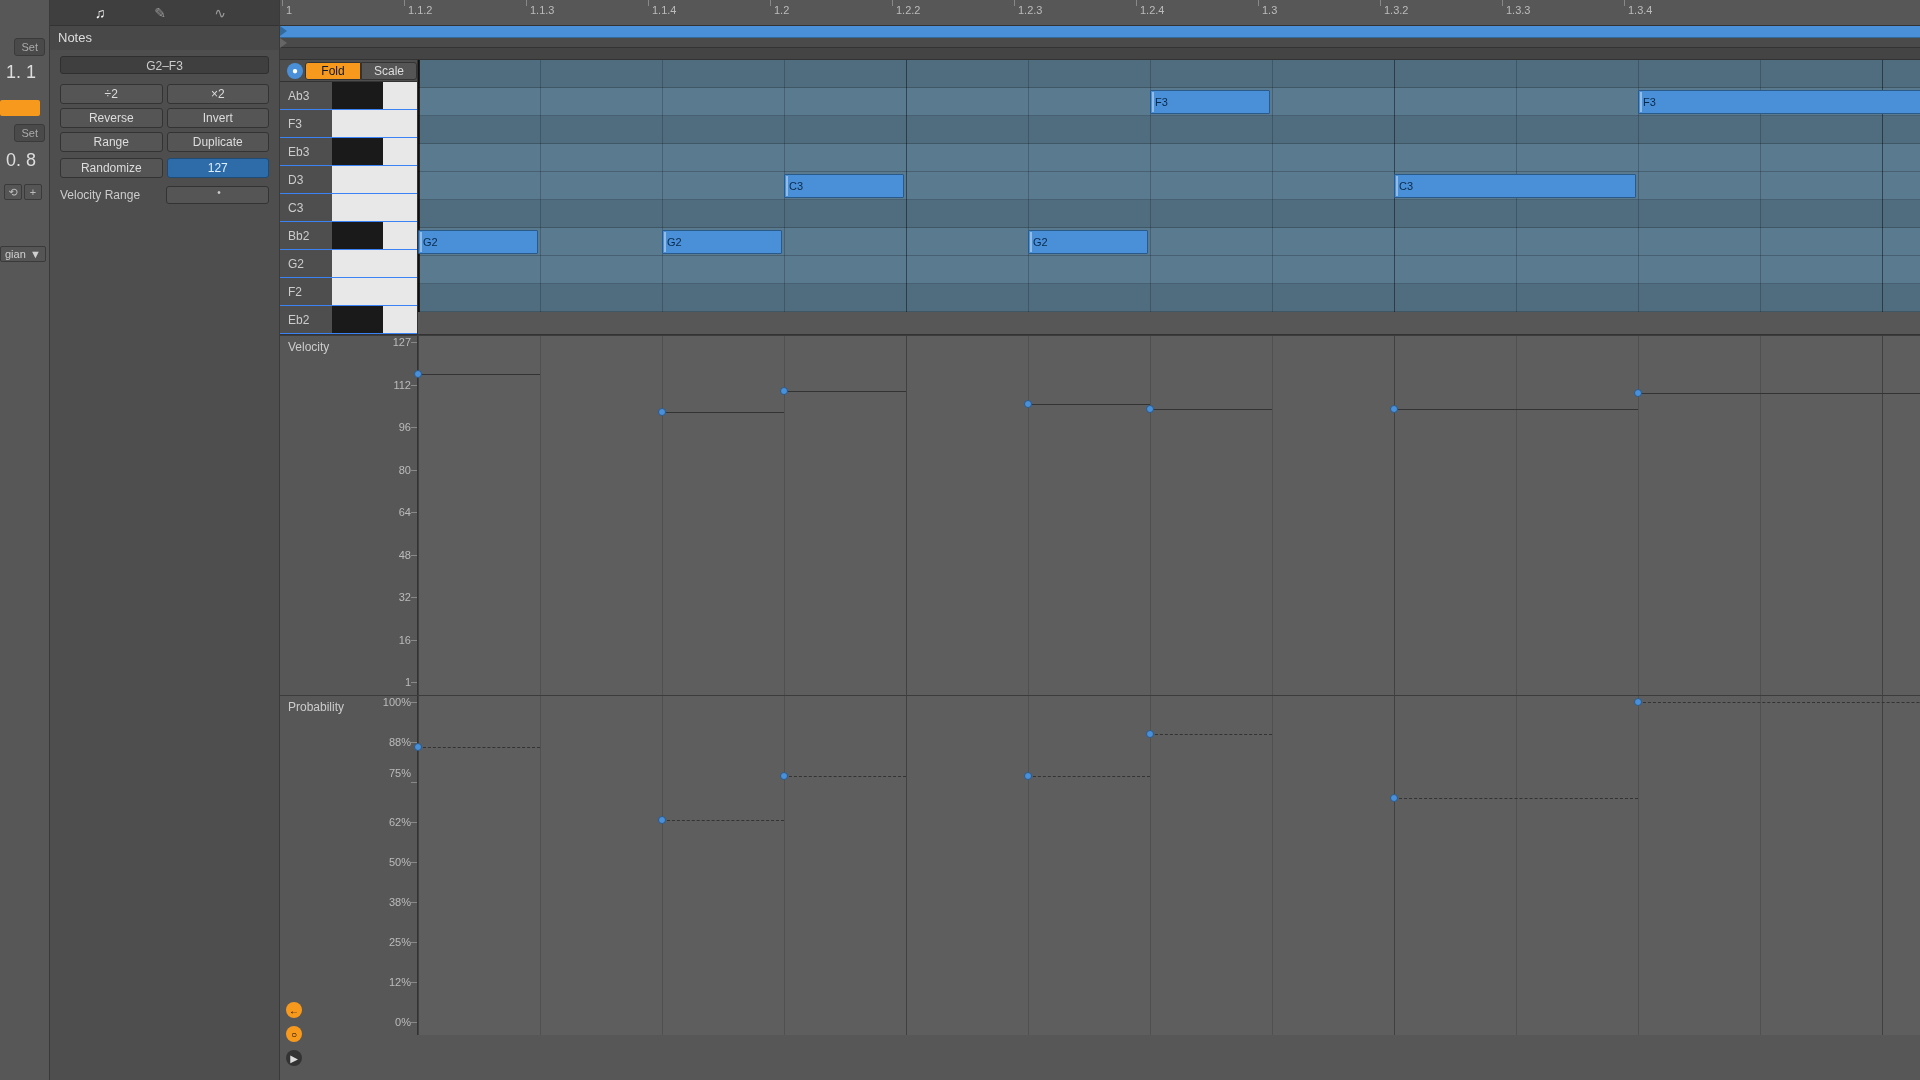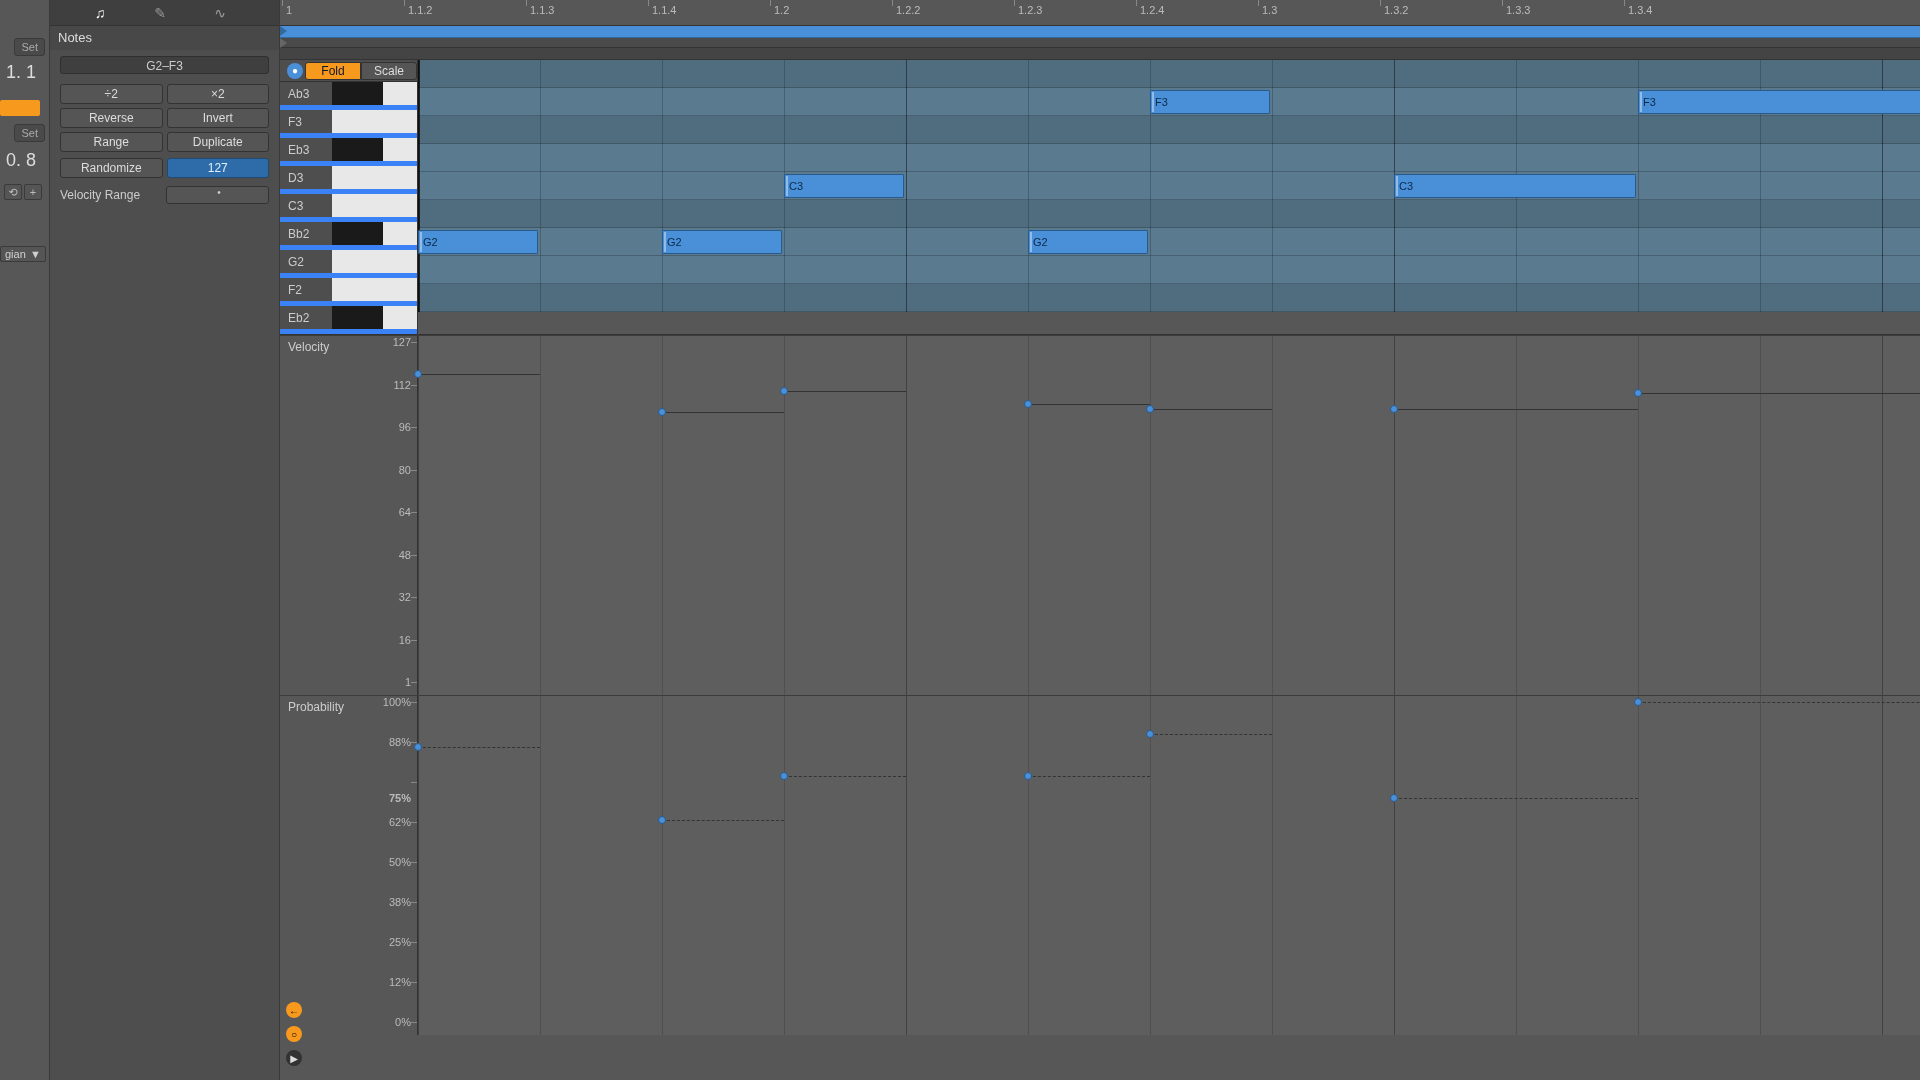--- a/index.html
+++ b/index.html
@@ -47,21 +47,21 @@
   
   .key-col-head { height: 22px; display:flex; align-items:center; justify-content:flex-end; gap:0; padding-right:0; border-bottom:1px solid #333;}
   .fold-btn { width: 56px; height: 18px; font-size: 12px; text-align:center; line-height:16px; border-radius:3px 0 0 3px; border:1px solid #333; cursor:pointer;}
   .fold-btn.active { background:#f7991d; color:#0f172a;}
   .scale-btn { width: 56px; height:18px; background:#555; font-size:12px; text-align:center; line-height:16px; border-radius:0 3px 3px 0; border:1px solid #333; cursor:pointer; color:#ddd;}
   .scale-indicator { width:16px; height:16px; border-radius:50%; background:#4a90d9; color:#fff; font-size:10px; text-align:center; line-height:16px; margin-right:2px;}
   
   .piano-section { display:flex; border-bottom:1px solid #333;}
   .key-col { width: 138px; background:#4e4e4e; border-right:1px solid #333;}
   .piano-keys { position:relative;}
-  .key-row { height: 28px; display:flex; align-items:center; border-bottom:5px solid #3b82f6;}
+  .key-row { height: 28px; display:flex; align-items:center; border-bottom:1px solid #3b82f6;}
   .key-row .lbl { width:52px; padding-left:8px; font-size:12px; color:#ccc;}
   .key-row .keyvis { flex:1; height:100%; position:relative;}
   .key-row.white .keyvis { background:#e8e8e8;}
   .key-row.black .keyvis { background:#e8e8e8; }
   .key-row.black .keyvis::after { content:""; position:absolute; left:0; top:0; width:60%; height:100%; background:#1a1a1a;}
   .note-grid { flex:1; position:relative; background:#5a7a8f;}
   .note-grid .row { position:absolute; left:0; right:0; height:28px; border-bottom:1px solid rgba(0,0,0,0.2);}
   .note-grid .row.dark { background: rgba(0,0,0,0.1);}
   .gridline { position:absolute; top:0; bottom:0; width:1px; background:rgba(0,0,0,0.2);}
   .gridline.major { background:rgba(0,0,0,0.45);}
@@ -293,21 +293,21 @@
             <div class="at" style="top: 86px;"></div>
             <div class="at" style="top: 126px;"></div>
             <div class="at" style="top: 166px;"></div>
             <div class="at" style="top: 206px;"></div>
             <div class="at" style="top: 246px;"></div>
             <div class="at" style="top: 286px;"></div>
             <div class="at" style="top: 326px;"></div>
           </div>
       <div class="tick-lbl" style="top: 0px;">100%</div>
           <div class="tick-lbl" style="top: 40px;">88%</div>
-          <div class="tick-lbl" style="top: 96px; font-weight: bold;">75%</div>
+          <div class="tick-lbl" style="top: 71px;">75%</div>
           <div class="tick-lbl" style="top: 120px;">62%</div>
           <div class="tick-lbl" style="top: 160px;">50%</div>
           <div class="tick-lbl" style="top: 200px;">38%</div>
           <div class="tick-lbl" style="top: 240px;">25%</div>
           <div class="tick-lbl" style="top: 280px;">12%</div>
           <div class="tick-lbl" style="top: 320px;">0%</div>
         </div>
       <div class="lane-plot" id="prob-plot">
           <div class="gridline major" style="left: 0px;"></div>
           <div class="gridline" style="left: 122px;"></div>

